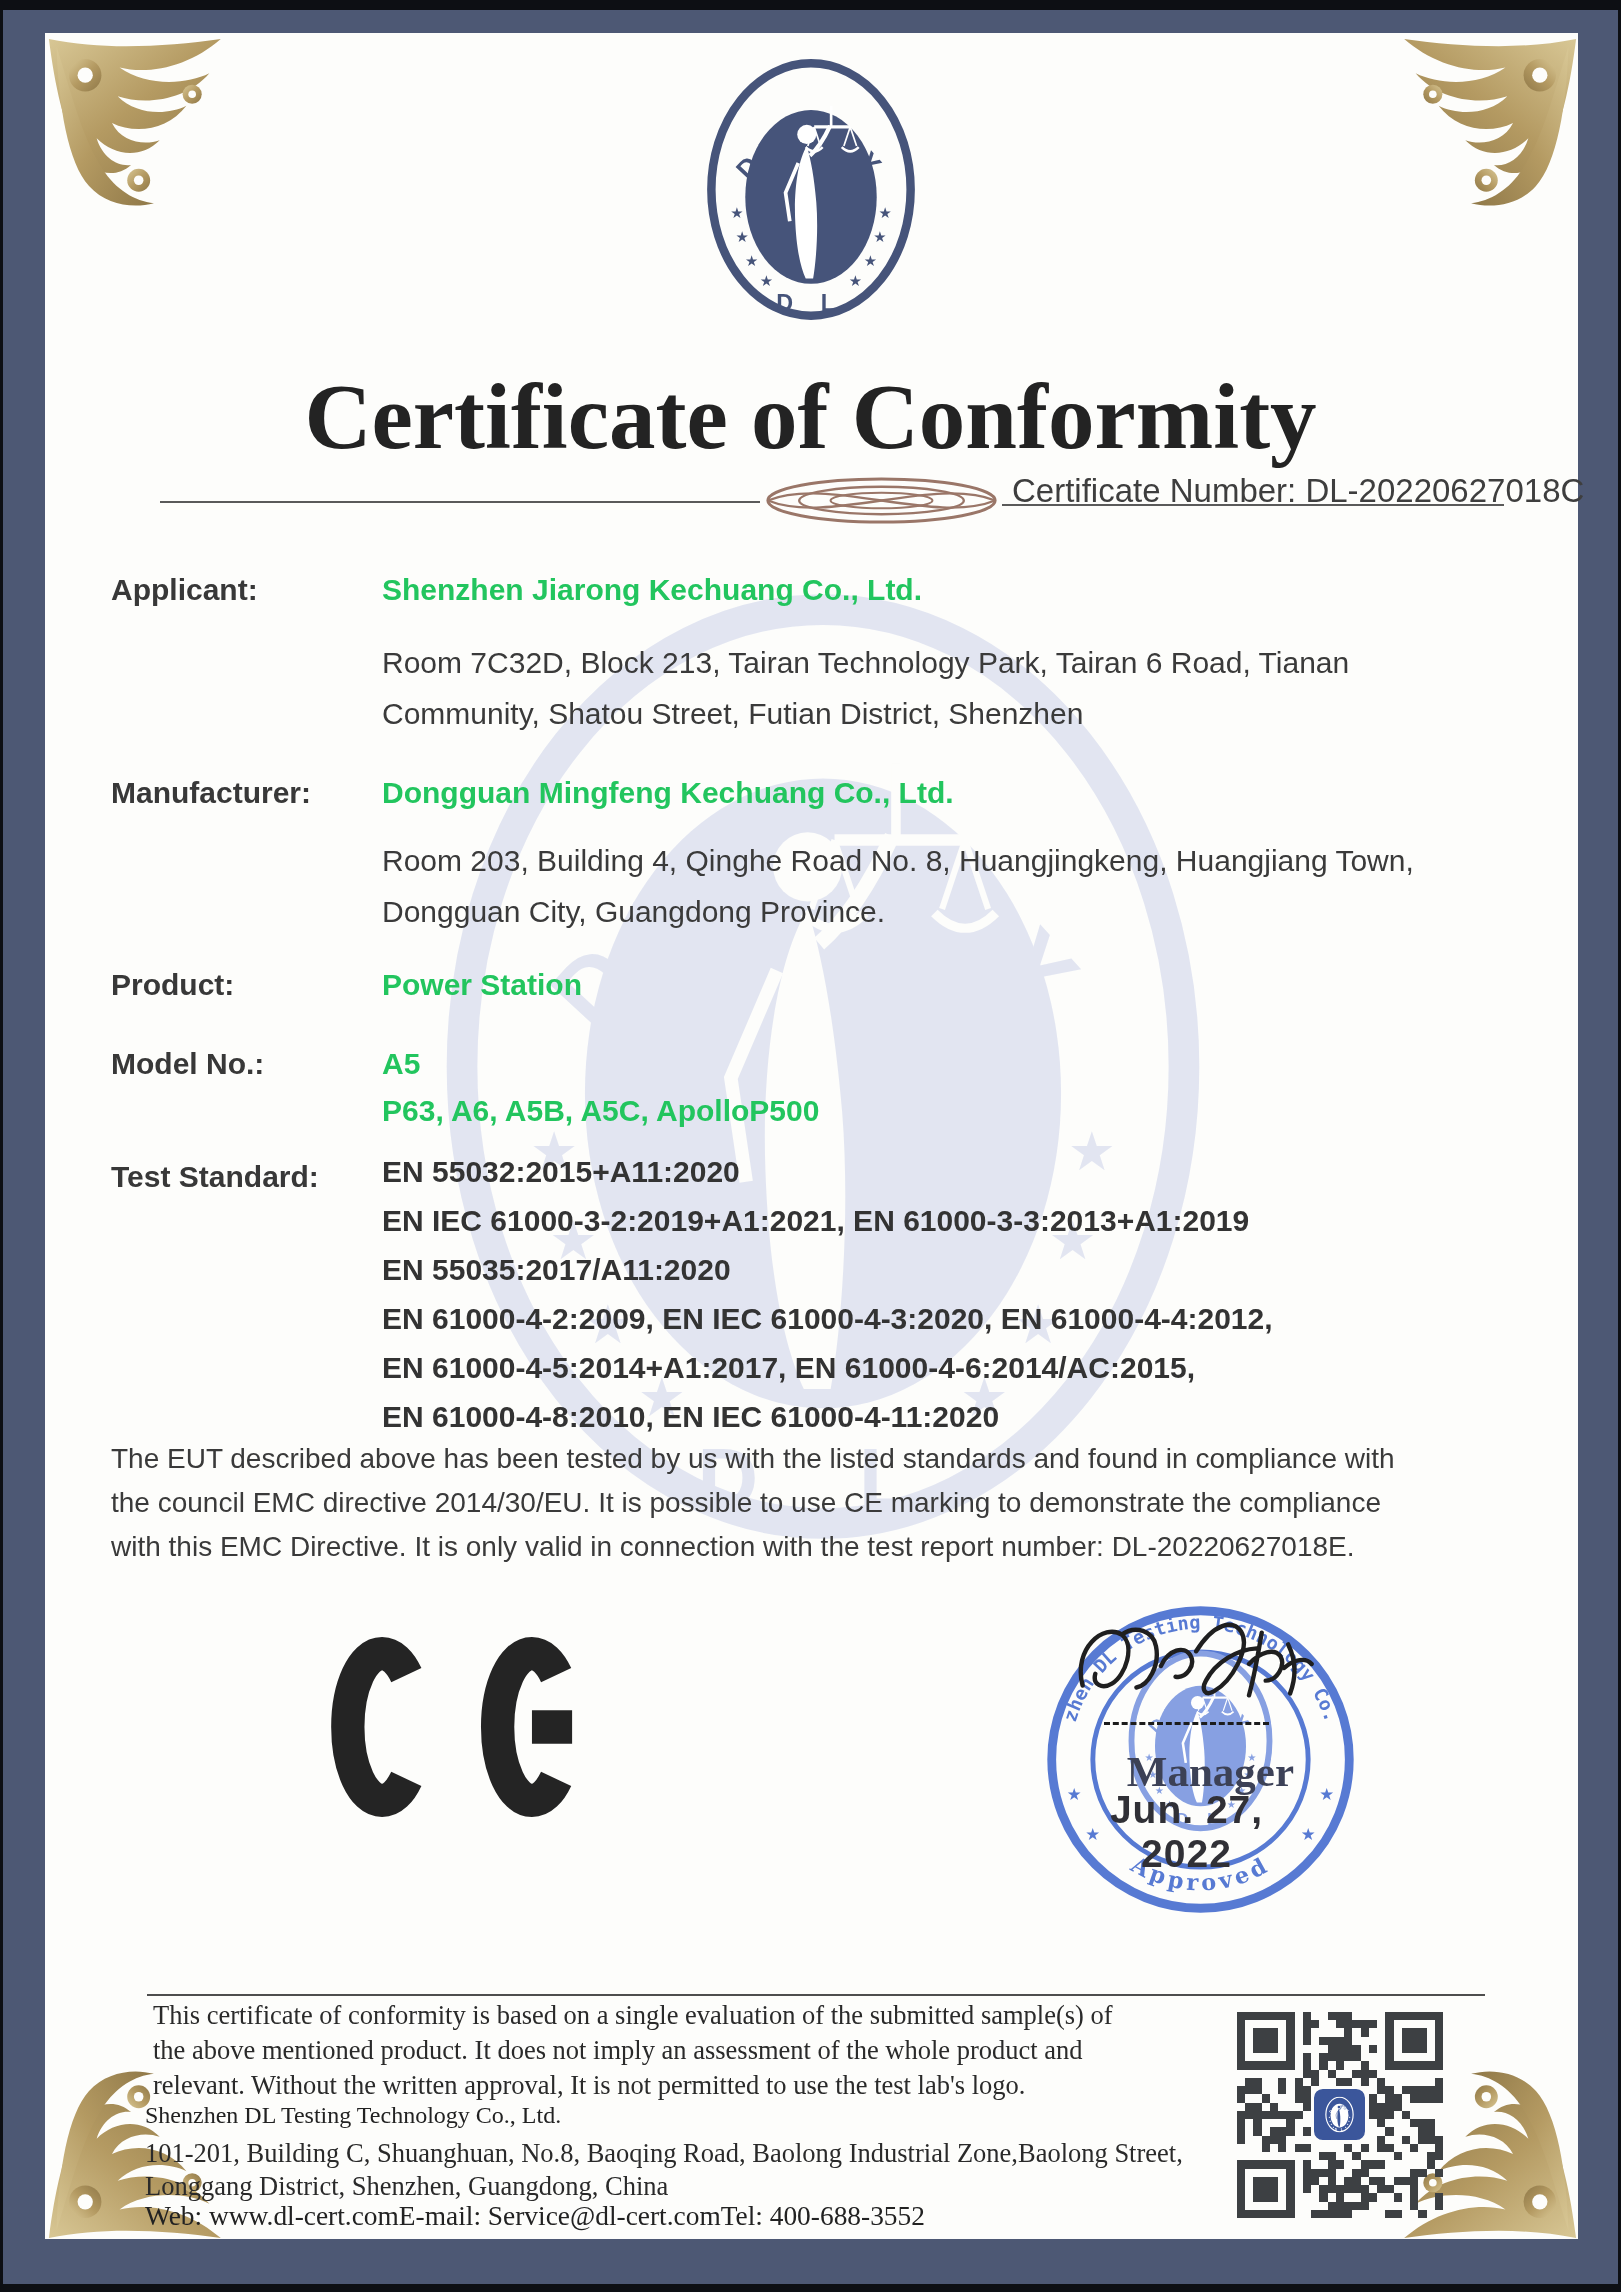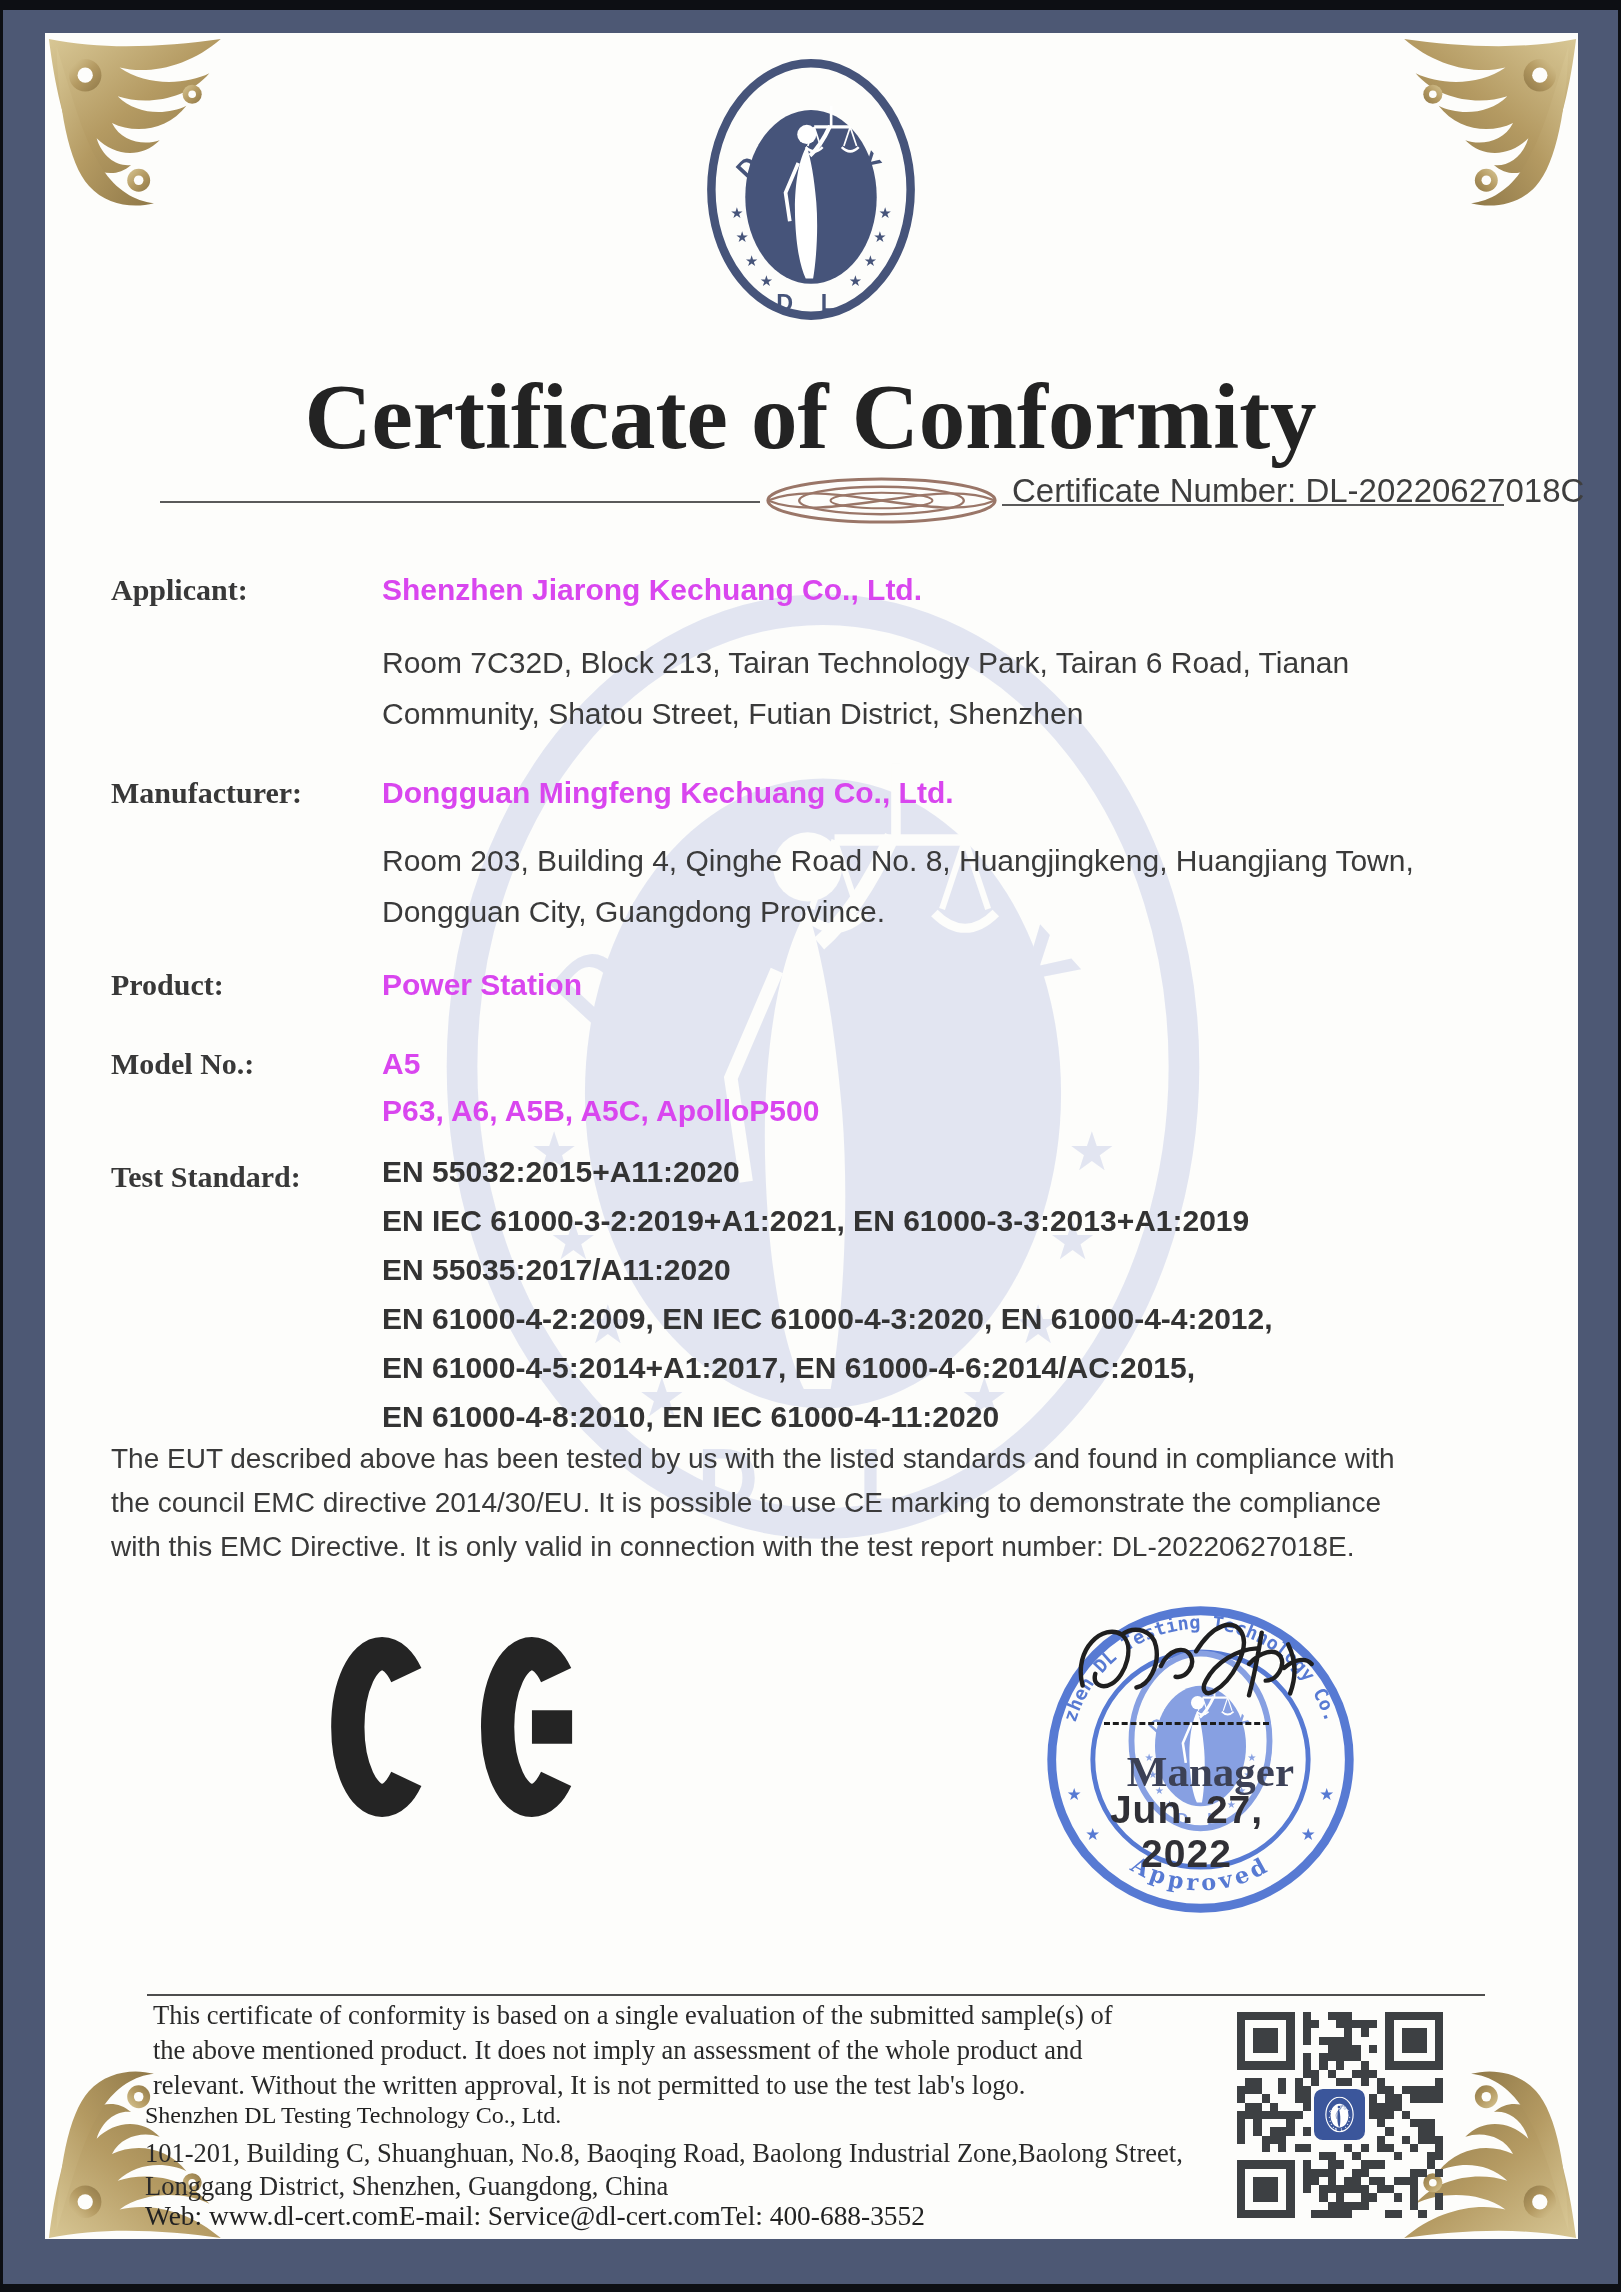--- a/index.html
+++ b/index.html
@@ -13,22 +13,22 @@
   .page{position:absolute;left:45px;top:33px;width:1533px;height:2206px;background:#fdfdfb;}
   .flourish{position:absolute;width:191px;height:191px;z-index:2;}
   .watermark{position:absolute;left:439px;top:586px;width:768px;height:961px;opacity:.55;z-index:2;color:var(--watermark);}
   .content{position:absolute;inset:0;z-index:3;}
   .badge-logo{position:absolute;left:705px;top:57px;width:212px;height:265px;color:#46547a;}
   .title{position:absolute;left:0;top:370px;width:1621px;text-align:center;
          font-family:"Liberation Serif",serif;font-weight:bold;font-size:93px;color:#232323;line-height:1;}
   .rule{position:absolute;height:2px;background:#5a5a5a;}
   .certnum{position:absolute;left:1012px;top:472px;font-size:33px;color:#3e3e3e;white-space:nowrap;}
   .knot{position:absolute;left:760px;top:472px;width:243px;height:57px;}
-  .lbl{position:absolute;left:111px;font-weight:bold;font-size:30px;color:#383838;white-space:nowrap;line-height:1.15;font-family:Liberation Serif, serif;}
-  .val{position:absolute;left:382px;font-size:30px;color:#d946ef;white-space:nowrap;line-height:1.15;}
+  .lbl{position:absolute;left:111px;font-weight:bold;font-size:30px;color:#383838;white-space:nowrap;line-height:1.15;}
+  .val{position:absolute;left:382px;font-size:30px;color:#22c55e;white-space:nowrap;line-height:1.15;}
   .b{font-weight:bold;}
   .addr{position:absolute;left:382px;font-size:30px;color:#3a3a3a;line-height:51px;white-space:pre-line;font-weight:normal;}
   .stdlist{position:absolute;left:382px;top:1147px;font-weight:bold;font-size:30px;color:#333;line-height:49px;white-space:pre-line;}
   .statement{position:absolute;left:111px;top:1437px;width:1411px;font-size:28px;color:#3a3a3a;line-height:44px;white-space:pre-line;}
   .ce{position:absolute;left:331px;top:1633px;width:257px;height:188px;}
   .stamp{position:absolute;left:1039px;top:1598px;width:323px;height:323px;}
   .signature{position:absolute;left:1063px;top:1605px;width:279px;height:118px;z-index:4;}
   .sig-dash{position:absolute;left:1104px;top:1722px;width:165px;border-top:3.9px dashed #1c1c1c;z-index:4;}
   .stamp-role{position:absolute;left:1078px;top:1747px;width:216px;text-align:right;
               font-weight:bold;font-size:43px;color:#3c4156;z-index:4;font-family:Liberation Serif, serif;}

